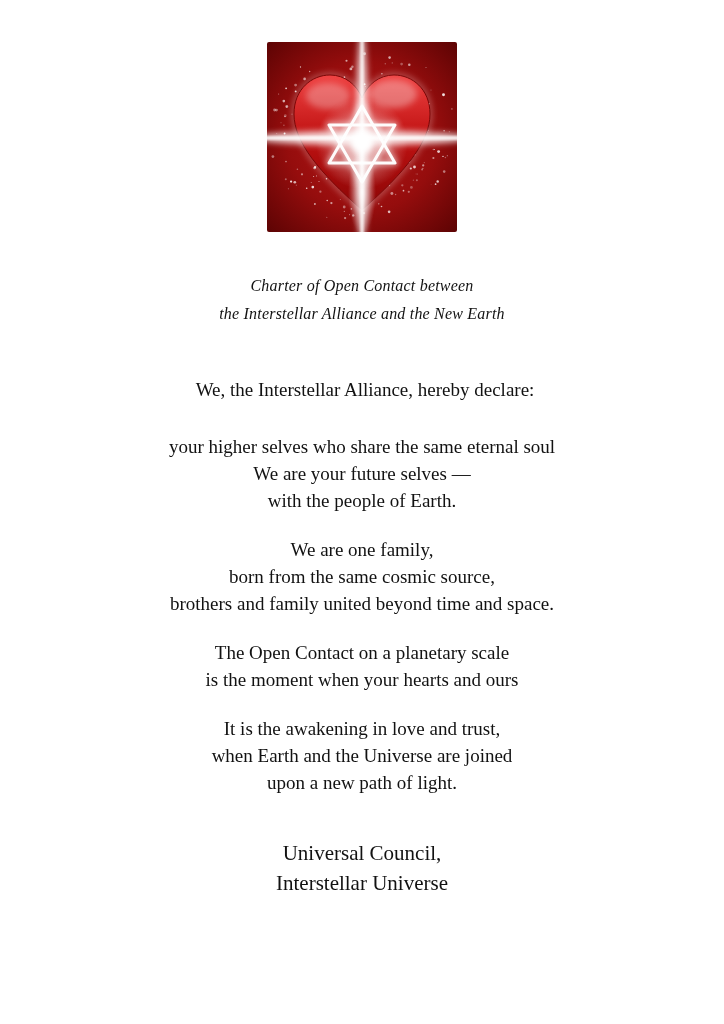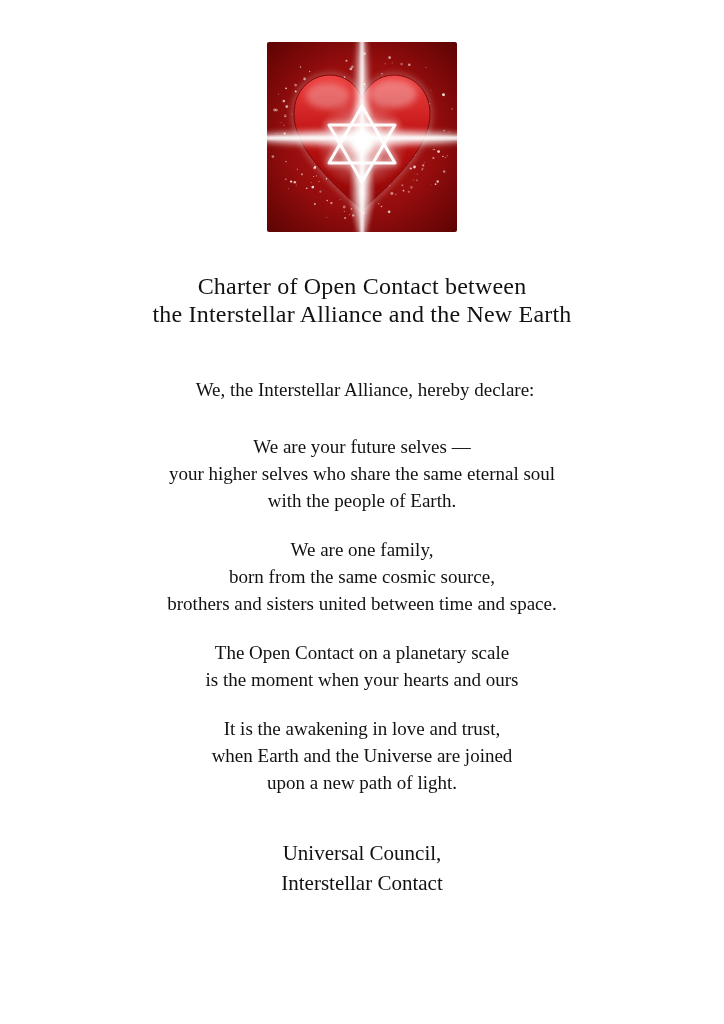--- a/index.html
+++ b/index.html
@@ -21,24 +21,25 @@
     text-align: center;
   }
   .hero {
     width: 190px;
     height: 190px;
     margin: 42px auto 0 auto;
   }
   .hero svg { display: block; }
   .title {
     margin: 40px 0 0 0;
-    font-size: 24px;
+    font-size: 16px;
     line-height: 28px;
     font-weight: normal;
     letter-spacing: 0.2px;
+    font-style: italic;
   }
   .declaration {
     margin: 48px 0 0 6px;
     font-size: 19px;
     line-height: 27px;
   }
   .para {
     margin: 22px 0 0 0;
     font-size: 19px;
     line-height: 27px;
@@ -278,40 +279,40 @@
   </div>
 
   <h1 class="title">
     <div>Charter of Open Contact between</div>
     <div>the Interstellar Alliance and the New Earth</div>
   </h1>
 
   <p class="declaration">We, the Interstellar Alliance, hereby declare:</p>
 
   <div class="para first">
+    <div>your higher selves who share the same eternal soul</div>
     <div>We are your future selves —</div>
-    <div>your higher selves who share the same eternal soul</div>
     <div>with the people of Earth.</div>
   </div>
 
   <div class="para">
     <div>We are one family,</div>
     <div>born from the same cosmic source,</div>
-    <div>brothers and sisters united between time and space.</div>
+    <div>brothers and family united beyond time and space.</div>
   </div>
 
   <div class="para">
     <div>The Open Contact on a planetary scale</div>
     <div>is the moment when your hearts and ours</div>
   </div>
 
   <div class="para">
     <div>It is the awakening in love and trust,</div>
     <div>when Earth and the Universe are joined</div>
     <div>upon a new path of light.</div>
   </div>
 
   <div class="signature">
     <div>Universal Council,</div>
-    <div>Interstellar Contact</div>
+    <div>Interstellar Universe</div>
   </div>
 
 </div>
 
 </body></html>

